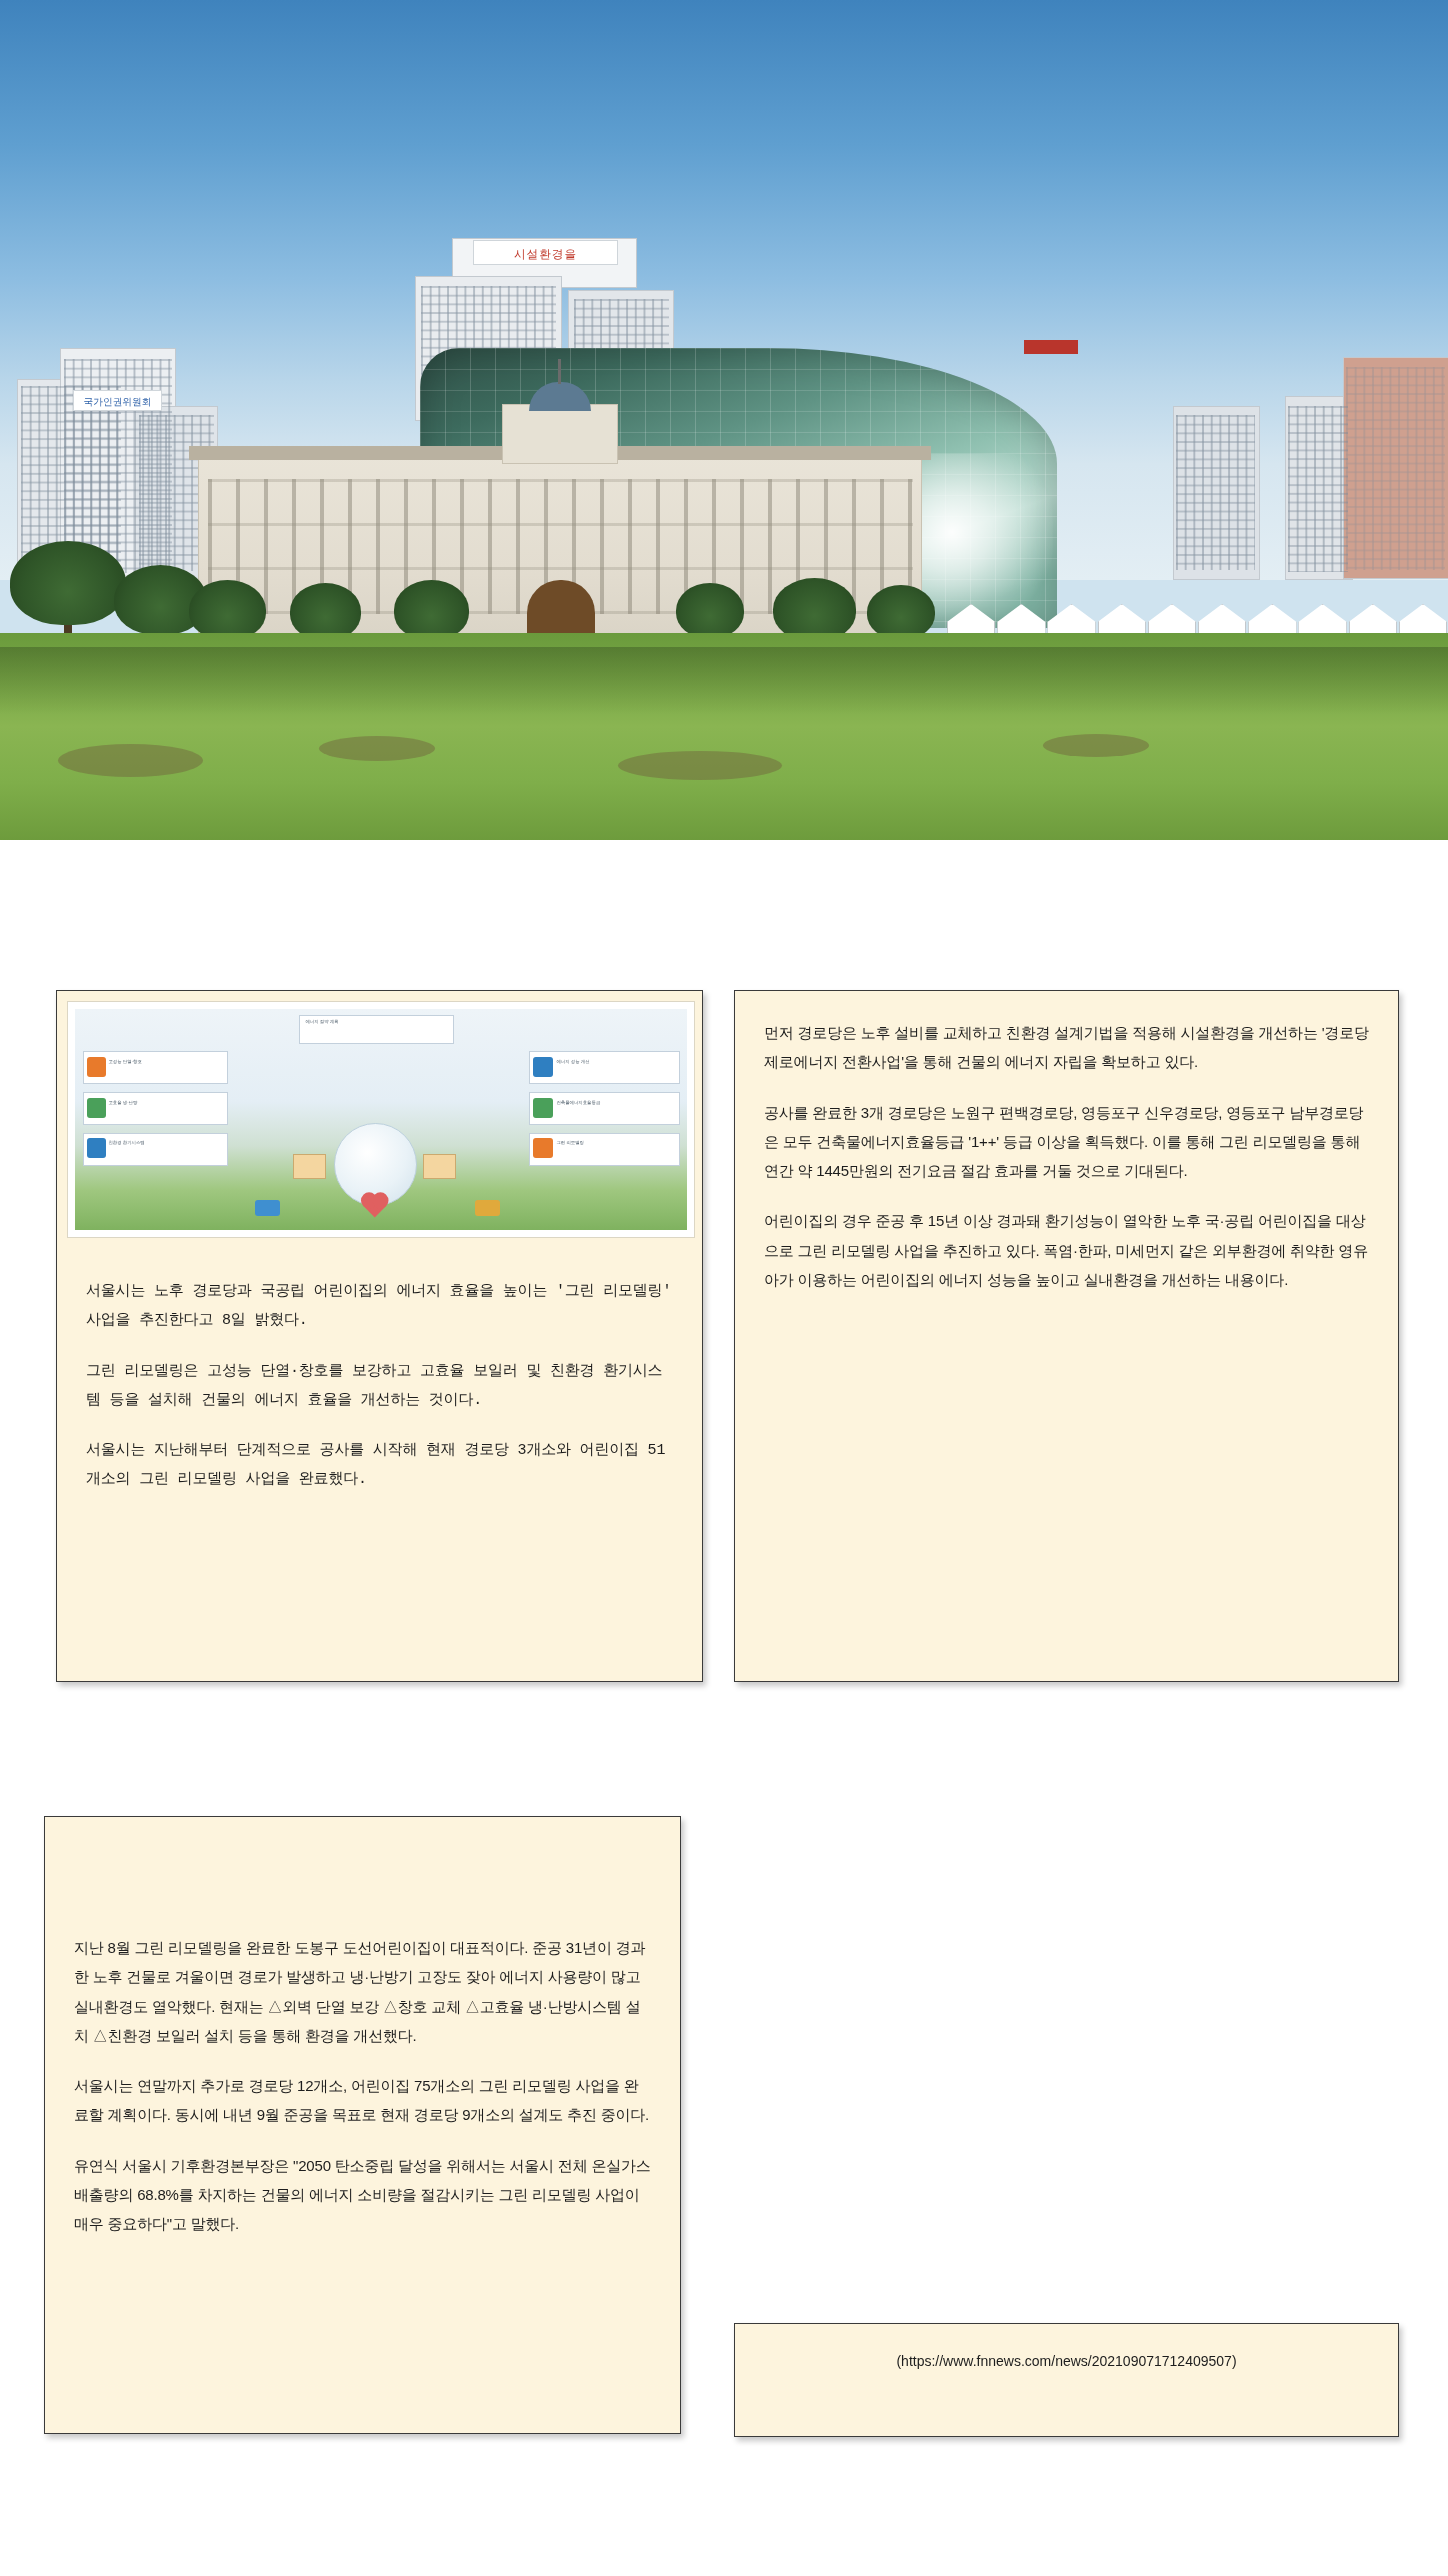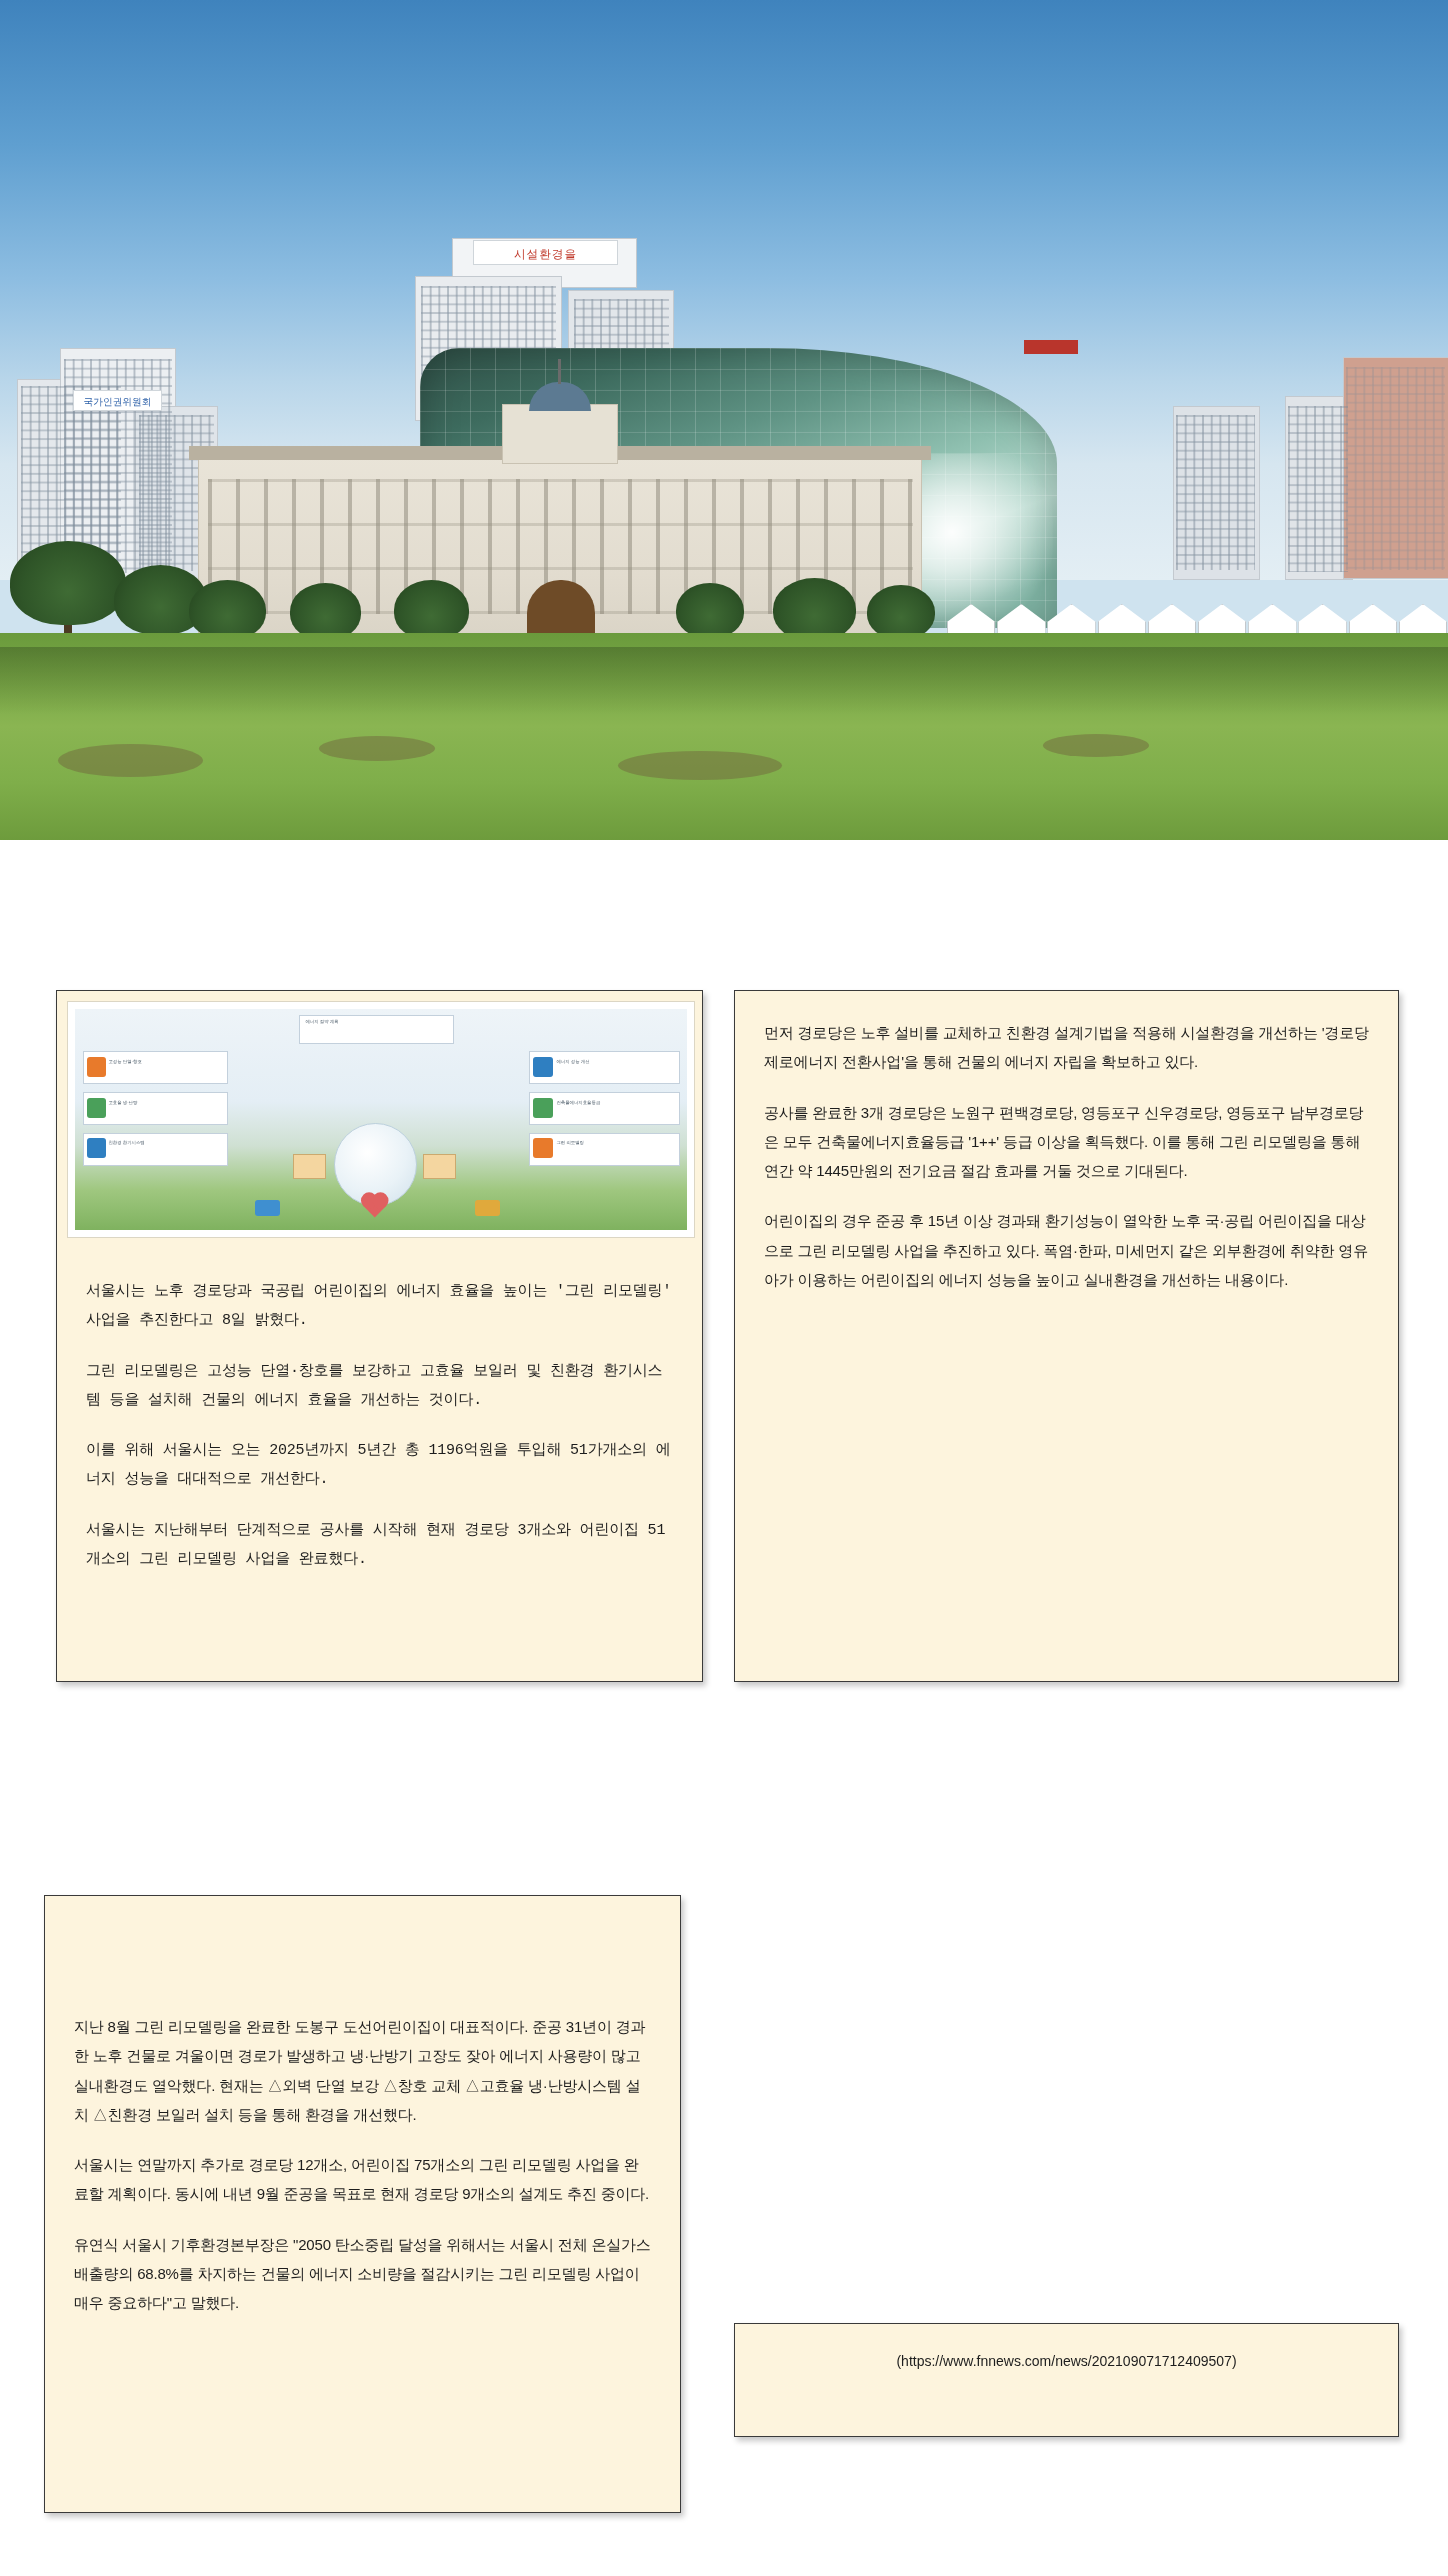--- a/index.html
+++ b/index.html
@@ -232,21 +232,21 @@
     transform: rotate(45deg);
   }
   .fig-heart::before, .fig-heart::after {
     content:""; position:absolute; width:15.5px; height:15.5px; background:#e06060; border-radius:50%;
   }
   .fig-heart::before { left:-7.7px; top:0; }
   .fig-heart::after  { left:0; top:-7.7px; }
   #left-copy { position:absolute; left:0; top:259px; width:647px;font-family:Liberation Mono, monospace; }
 
   #box-right { left:734px; top:951px; width:665px; height:692px; }
-  #box-bottom-left { left:44px; top:1856px; width:637px; height:618px; }
+  #box-bottom-left { left:44px; top:1777px; width:637px; height:618px; }
 
   #box-source {
     left:734px; top:2284px; width:665px; height:114px;
   }
   .source-text {
     padding: 25px 17.4px;
     text-align:center;
     font-size: 14.5px;
     line-height: 1.8;
     color:#1d1d1d;
@@ -388,21 +388,20 @@
         <div class="fig-house" style="left:348px; top:145px; width:33px; height:25px;"></div>
         <div class="fig-heart" style="left:292px; top:189px;"></div>
         <div class="fig-chip" style="left:180px; top:191px; width:25px; height:15.5px; background:#3f8fd0;"></div>
         <div class="fig-chip" style="left:400px; top:191px; width:25px; height:15.5px; background:#e0a93c;"></div>
       </div>
     </div>
 
     <div class="box-text" id="left-copy">
       <p>서울시는 노후 경로당과 국공립 어린이집의 에너지 효율을 높이는 '그린 리모델링' 사업을 추진한다고 8일 밝혔다.</p>
       <p>그린 리모델링은 고성능 단열·창호를 보강하고 고효율 보일러 및 친환경 환기시스템 등을 설치해 건물의 에너지 효율을 개선하는 것이다.</p>
-      <p>이를 위해 서울시는 오는 2025년까지 5년간 총 1196억원을 투입해 51가개소의 에너지 성능을 대대적으로 개선한다.</p>
       <p>서울시는 지난해부터 단계적으로 공사를 시작해 현재 경로당 3개소와 어린이집 51개소의 그린 리모델링 사업을 완료했다.</p>
     </div>
   </div>
 
   <div class="box" id="box-right">
     <div class="box-text">
       <p>먼저 경로당은 노후 설비를 교체하고 친환경 설계기법을 적용해 시설환경을 개선하는 '경로당 제로에너지 전환사업'을 통해 건물의 에너지 자립을 확보하고 있다.</p>
       <p>공사를 완료한 3개 경로당은 노원구 편백경로당, 영등포구 신우경로당, 영등포구 남부경로당은 모두 건축물에너지효율등급 '1++' 등급 이상을 획득했다. 이를 통해 그린 리모델링을 통해 연간 약 1445만원의 전기요금 절감 효과를 거둘 것으로 기대된다.</p>
       <p>어린이집의 경우 준공 후 15년 이상 경과돼 환기성능이 열악한 노후 국·공립 어린이집을 대상으로 그린 리모델링 사업을 추진하고 있다. 폭염·한파, 미세먼지 같은 외부환경에 취약한 영유아가 이용하는 어린이집의 에너지 성능을 높이고 실내환경을 개선하는 내용이다.</p>
     </div>

